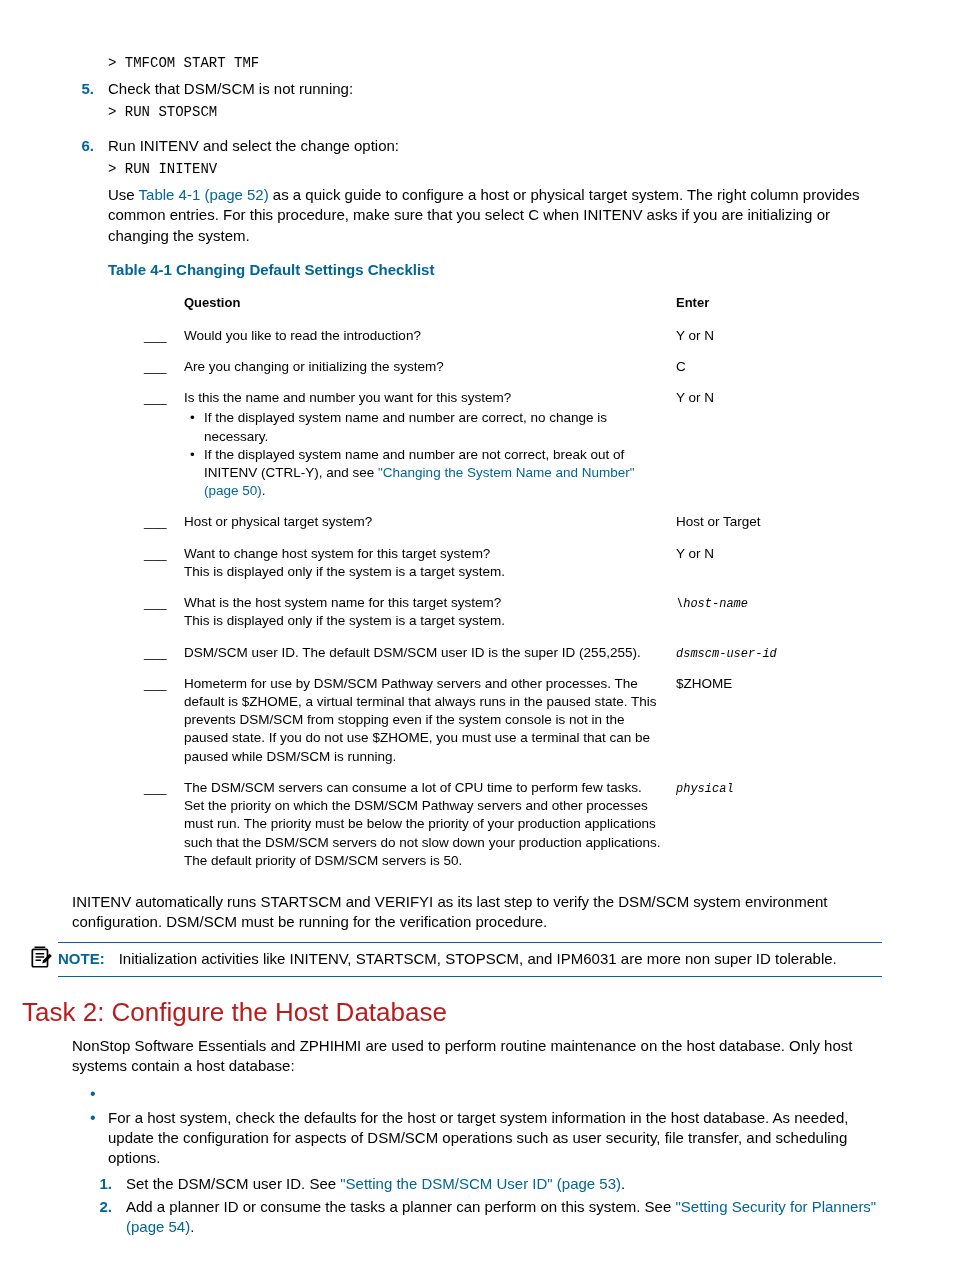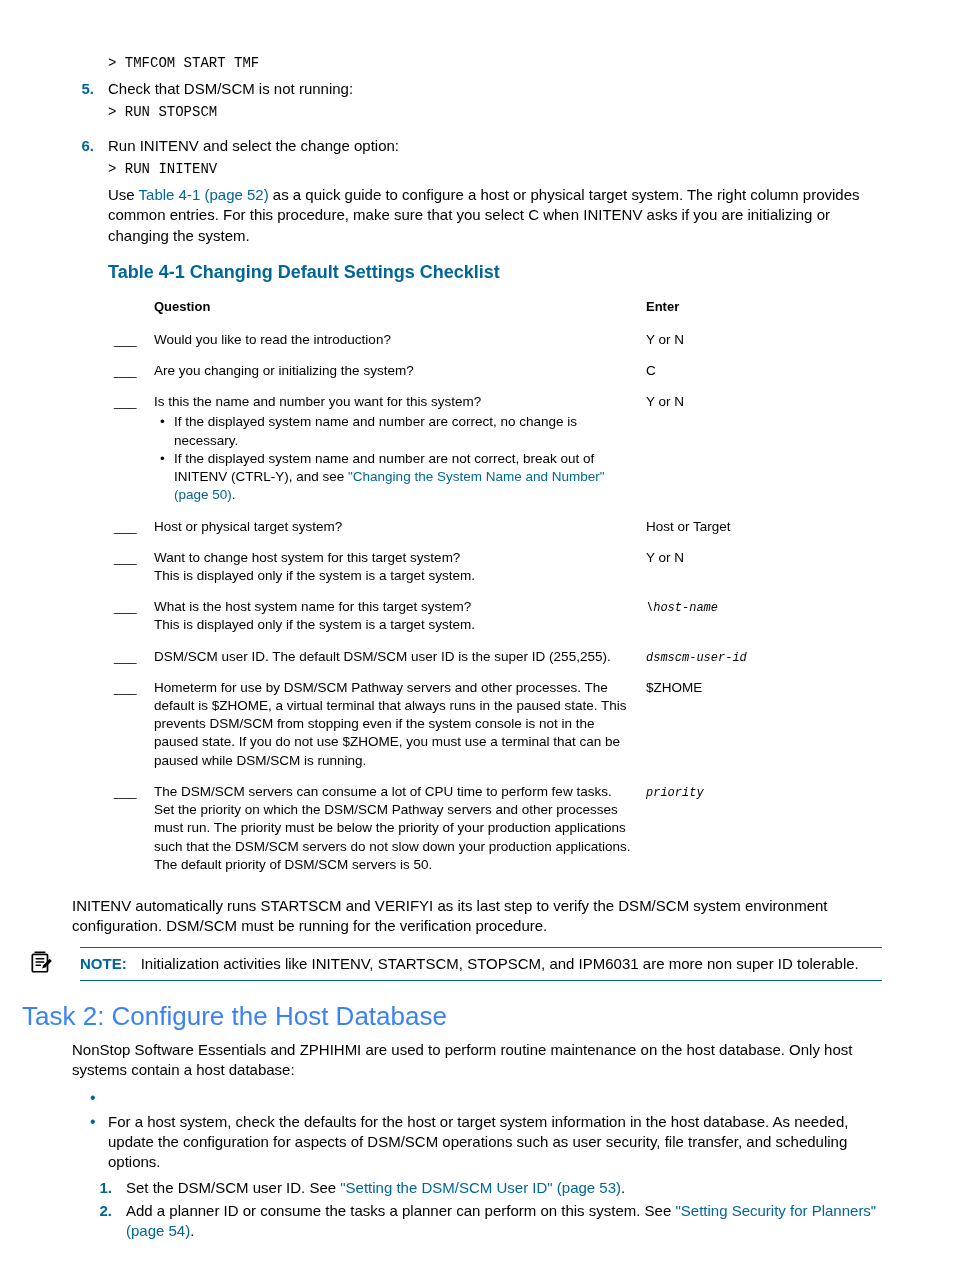--- a/index.html
+++ b/index.html
@@ -31,57 +31,58 @@
   }
   .ol-row {
     display: flex;
     margin-bottom: 2px;
   }
   .ol-body { flex: 1; }
   .link { color: #006699; }
   .table-title {
     color: #006699;
     font-weight: bold;
-    font-size: 18px;
+    font-size: 15px;
     margin: 14px 0 10px 0;
   }
   table.checklist {
     border-collapse: collapse;
     width: 100%;
     font-size: 13.5px;
+    margin-left: 30px;
   }
   table.checklist th {
     text-align: left;
     font-weight: bold;
     padding: 4px 6px 10px 6px;
     vertical-align: top;
     font-size: 13px;
   }
   table.checklist td {
     padding: 5px 6px 8px 6px;
     vertical-align: top;
   }
   .check-col { width: 28px; }
   .q-col { width: 480px; }
   .sub-bullet { margin: 2px 0 0 6px; }
   .sub-bullet .b { display: flex; }
   .sub-bullet .b .dot { width: 14px; flex-shrink:0; }
-  .note-block { margin: 10px 0 14px 0; display:flex;gap:22px; }
+  .note-block { margin: 10px 0 14px 0; display:flex; }
   .note-icon {
     width: 30px; flex-shrink:0; padding-top:2px;
   }
   .note-body {
     flex:1;
     border-top: 1.5px solid #006699;
     border-bottom: 1.5px solid #006699;
     padding: 6px 0;
   }
   .note-label { color: #006699; font-weight: bold; margin-right: 14px; }
   h2.task {
-    color: #3b82f6;
+    color: #b91c1c;
     font-weight: normal;
     font-size: 26px;
     margin: 18px 0 6px -50px;
   }
   .body-para { margin: 6px 0 8px 0; }
   .code-indent { margin: 4px 0 6px 0; }
   .content-indent { margin-left: 36px; }
   ul.disc { margin: 4px 0 6px 18px; padding:0; list-style: none; }
   ul.disc li { display:flex; margin-bottom:4px; }
   ul.disc li .dot { color:#006699; width:18px; flex-shrink:0; font-size:16px; line-height:1.2; }
@@ -173,21 +174,21 @@
         <td><span class="code-italic">dsmscm-user-id</span></td>
       </tr>
       <tr>
         <td>___</td>
         <td>Hometerm for use by DSM/SCM Pathway servers and other processes. The default is $ZHOME, a virtual terminal that always runs in the paused state. This prevents DSM/SCM from stopping even if the system console is not in the paused state. If you do not use $ZHOME, you must use a terminal that can be paused while DSM/SCM is running.</td>
         <td>$ZHOME</td>
       </tr>
       <tr>
         <td>___</td>
         <td>The DSM/SCM servers can consume a lot of CPU time to perform few tasks. Set the priority on which the DSM/SCM Pathway servers and other processes must run. The priority must be below the priority of your production applications such that the DSM/SCM servers do not slow down your production applications. The default priority of DSM/SCM servers is 50.</td>
-        <td><span class="code-italic">priority</span></td>
+        <td><span class="code-italic">physical</span></td>
       </tr>
     </tbody>
       </table>
   </div>
 </div>
 
 <div class="body-para" style="margin-top:14px;">INITENV automatically runs STARTSCM and VERIFYI as its last step to verify the DSM/SCM system environment configuration. DSM/SCM must be running for the verification procedure.</div>
 
 <div class="note-block" style="margin-left:-44px;">
   <div class="note-icon">

